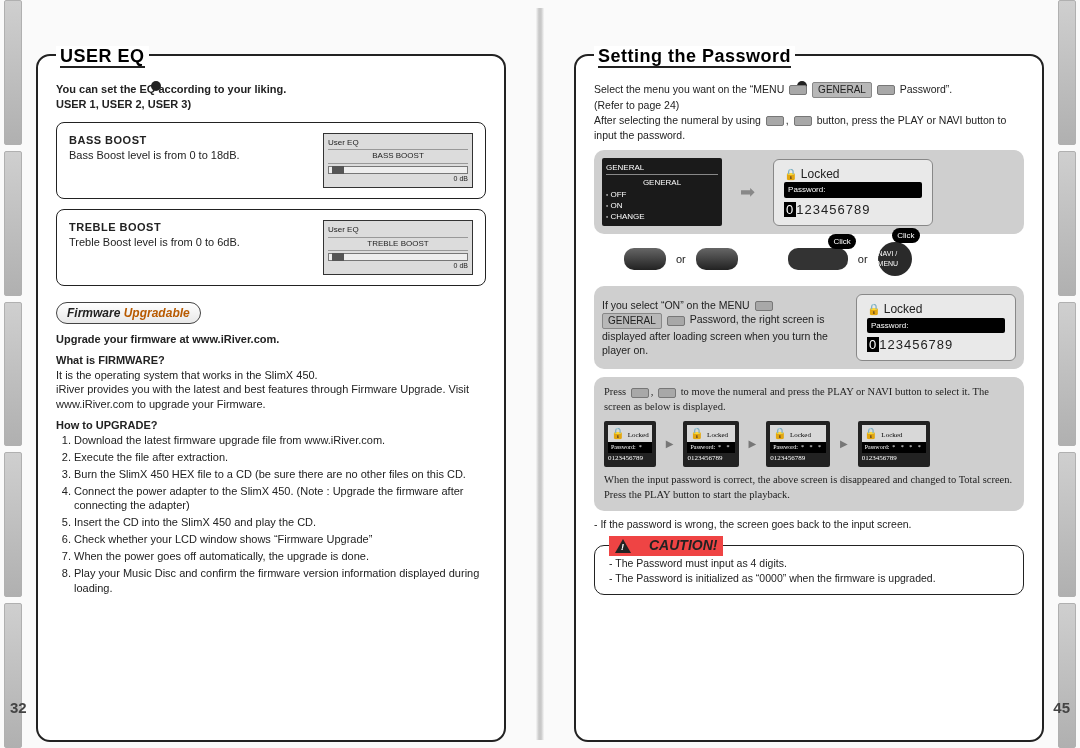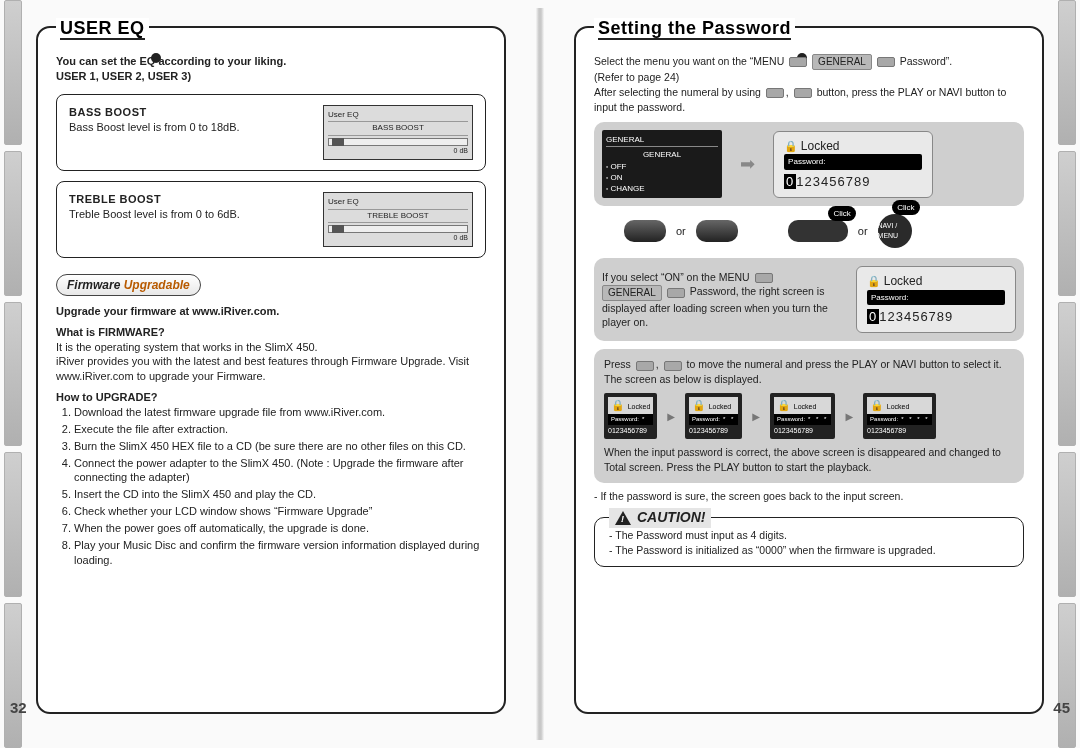--- a/index.html
+++ b/index.html
@@ -39,20 +39,21 @@
   .pagenum { position: absolute; font-size: 15px; font-weight: bold; color:#444; bottom: 24px;}
   .pagenum.l { left: 2px; }
   .pagenum.r { right: 2px; }
 
   .frame {
     border: 2px solid #222; border-radius: 14px;
     padding: 18px 18px 14px 18px;
     position: relative;
     height: 100%;
     background:#fff;
+    margin-top:28px;
   }
   .section-title {
     font-size: 18px; font-weight: bold; letter-spacing: .5px;
     position: relative; top: -28px; background:#fff; display:inline-block; padding:0 4px;
   }
   .section-title::after {
     content:""; display:block; height:2px; background:#222; margin-top:-1px;
   }
   .dot { width:10px; height:10px; border-radius:50%; background:#222; display:inline-block; margin-left:2px; vertical-align:middle;}
   .body { margin-top:-14px; font-size:11px; line-height:1.35; color:#222;}
@@ -128,23 +129,23 @@
   .mini .bot{ color:#fff; font-size:7px; padding:1px 0 0;}
   .mini .dot4{ letter-spacing:2px;}
   .minisep::after{content:"▶"; color:#777; font-size:10px;}
 
   .dash { margin:6px 0; }
   .caution {
     border:1px solid #222; border-radius:10px; padding:10px 14px 8px;
     margin-top:14px; position:relative;
   }
   .caution .ctitle{
-    position:absolute; top:-10px; left:14px; background:#e5e5e5; padding:0 6px;
+    position:absolute; top:-10px; left:14px; background:#ef4444; padding:0 6px;
     font-style:italic; font-weight:bold; font-size:14px;
-    display:flex; align-items:center; gap:6px;
+    display:flex; align-items:center; gap:18px;
   }
   .tri{ width:0;height:0; border-left:8px solid transparent; border-right:8px solid transparent; border-bottom:14px solid #222; position:relative;}
   .tri::after{content:"!"; position:absolute; left:-2px; top:2px; color:#fff; font-size:9px;}
 
   .menuchip{ display:inline-block; background:#b8b8b8; border:1px solid #888; padding:0 5px; font-size:10px; border-radius:2px; vertical-align:middle;}
   .btnchip{ display:inline-block; width:18px; height:10px; background:#a8a8a8; border:1px solid #777; border-radius:2px; vertical-align:middle; margin:0 2px;}
 </style>
 </head>
 <body>
 
@@ -294,21 +295,21 @@
           </div>
           <div class="lockcard">
             <div class="lockrow"><span class="lock-icon"></span><span>Locked</span></div>
             <div class="pwfield">
                 <span>Password:</span>
               </div>
             <div class="digits"><span class="hl">0</span><span>123456789</span></div>
           </div>
         </div>
 
-        <div style="background:#cfcfcf;border-radius:10px;padding:8px 10px;">
+        <div style="background:#cfcfcf;border-radius:10px;padding:8px 10px;font-family:Liberation Serif, serif;">
           <span>Press</span>
           <span class="btnchip"></span>,
           <span class="btnchip"></span>
           <span>to move the numeral and press the PLAY or NAVI button to select it. The screen as below is displayed.</span>
           <div class="minis">
             <div class="mini">
               <div class="top"><span class="lock-icon"></span><span>Locked</span></div>
               <div class="mid">
                   <span>Password:</span>
                   <span class="dot4">*   </span>
@@ -339,21 +340,21 @@
               <div class="mid">
                   <span>Password:</span>
                   <span class="dot4">* * * *</span>
                 </div>
               <div class="bot">0123456789</div>
             </div>
           </div>
           <div>When the input password is correct, the above screen is disappeared and changed to Total screen. Press the PLAY button to start the playback.</div>
         </div>
 
-        <div class="dash">- If the password is sure, the screen goes back to the input screen.</div>
+        <div class="dash">- If the password is wrong, the screen goes back to the input screen.</div>
 
         <div class="caution">
           <div class="ctitle">
             <span class="tri"></span>
             <span>CAUTION!</span>
           </div>
           <div>- The Password must input as 4 digits.</div>
           <div>- The Password is initialized as “0000” when the firmware is upgraded.</div>
         </div>
 

